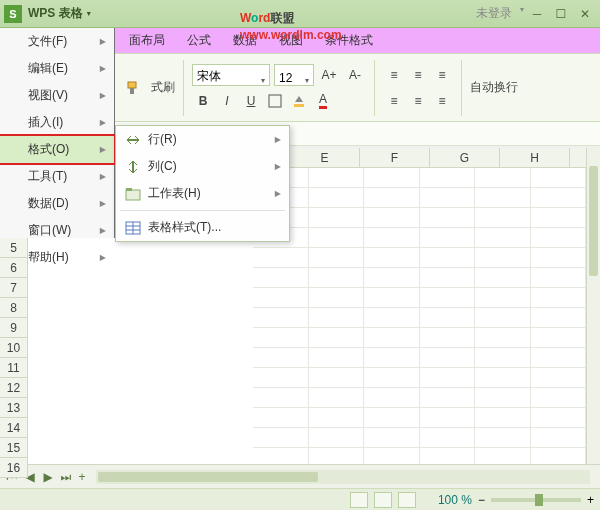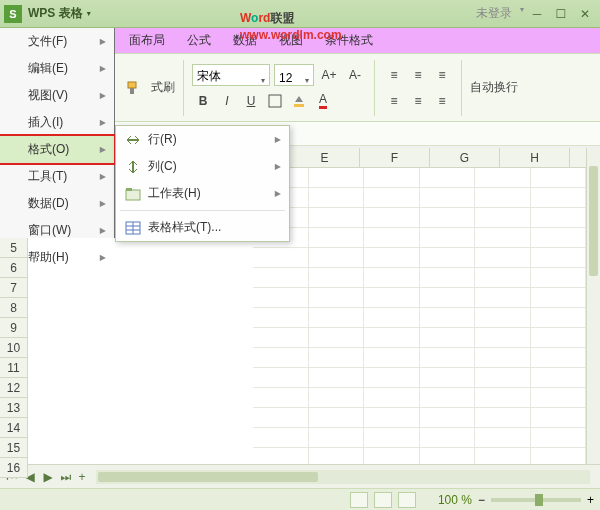--- a/index.html
+++ b/index.html
@@ -82,21 +82,21 @@
 .sheet-nav { display: flex; gap: 2px; }
 .nav-btn { width: 16px; height: 16px; display: flex; align-items: center; justify-content: center; color: #5a7a42; cursor: pointer; }
 .sheet-tab { background: #fff; border: 1px solid #bbb; padding: 2px 12px; margin-left: 2px; cursor: pointer; }
 .sheet-tab.active { border-bottom: 2px solid #5a9e3a; font-weight: bold; }
 .hscroll { flex: 1; height: 14px; background: #e4ead8; margin: 0 6px; position: relative; }
 .hscroll .thumb { position: absolute; left: 2px; top: 2px; bottom: 2px; width: 220px; background: #c8d6b4; border-radius: 2px; }
 
 .status-bar { position: absolute; left: 0; right: 0; bottom: 0; height: 22px; background: #e8eedc; border-top: 1px solid #cdddb9; display: flex; align-items: center; padding: 0 6px; gap: 6px; }
 .status-bar .spacer { flex: 1; }
 .view-btn { width: 18px; height: 16px; border: 1px solid #bcd0a5; background: #f4f8ef; cursor: pointer; }
-.zoom-val { color: #4d7c0f; margin-left: 16px; }
+.zoom-val { color: #0f766e; margin-left: 16px; }
 .slider { width: 90px; height: 4px; background: #c8d6b4; position: relative; }
 .slider .knob { position: absolute; left: 44px; top: -4px; width: 8px; height: 12px; background: #8aae68; }
 
 svg { display: block; }
 </style>
 </head>
 <body>
 
 <div class="titlebar">
   <div class="app-logo">S</div>

